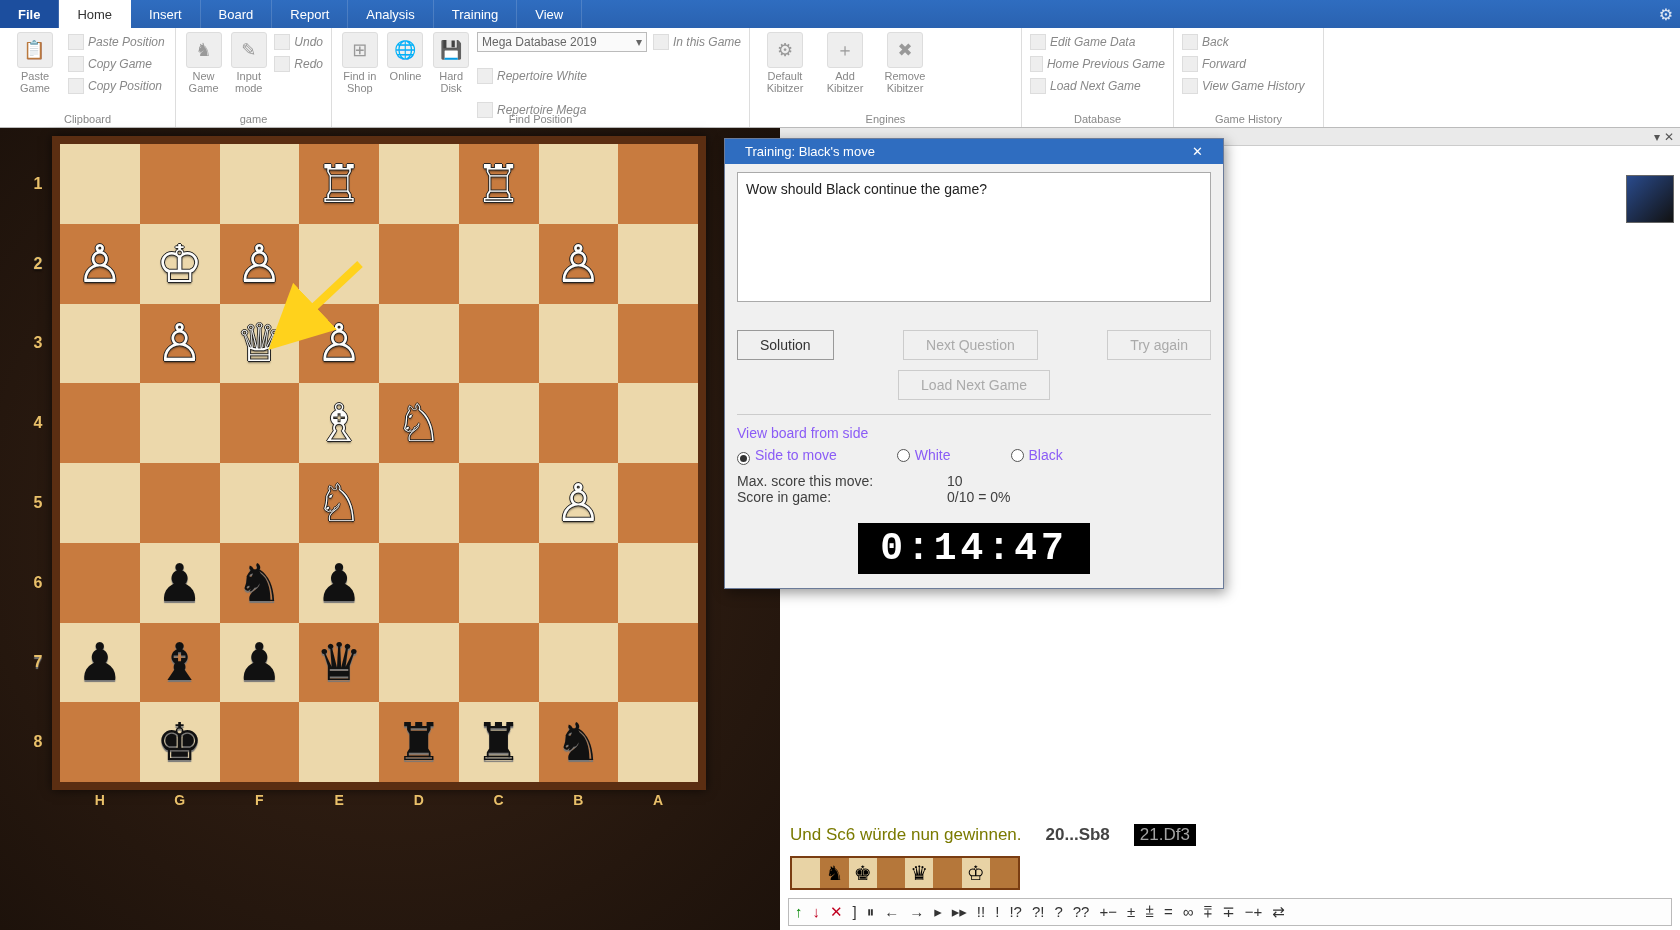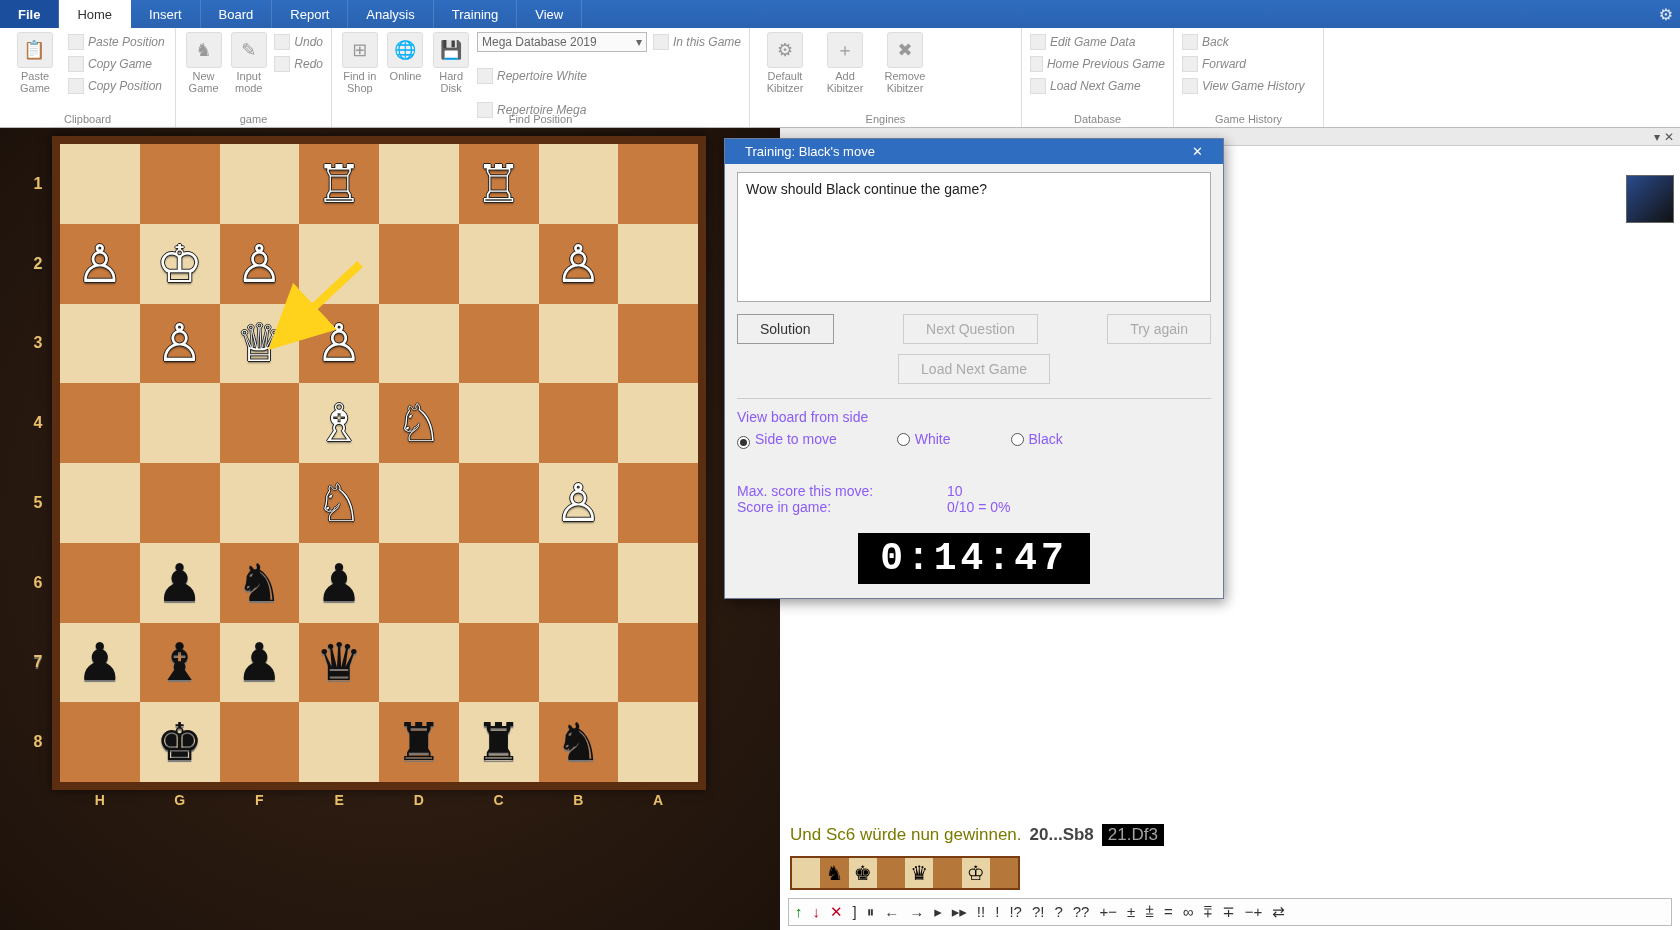--- a/index.html
+++ b/index.html
@@ -44,45 +44,45 @@
 .tabs-row .tab { border:1px solid #aaa; padding:3px 10px; background:#f4f4f4;}
 .header-bar { display:flex; align-items:center; gap:8px; padding:4px 8px; font-size:15px; position:relative;}
 .header-bar .rating {font-weight:normal;}
 .flag { width:22px;height:14px; background:linear-gradient(#000 0 33%,#d00 33% 66%,#fc0 66% 100%); border:1px solid #888; display:inline-block;}
 .avatar { width:48px;height:48px; background:linear-gradient(135deg,#2a4b8d,#111); border:1px solid #666; position:absolute; right:6px; top:2px;}
 .subheader { font-style: italic; color:#1757c7; padding:0 8px 4px 8px; font-size:14px;}
 .notation { padding:4px 10px; font-size:16px; color:#222; line-height:1.7; }
 .notation .olive { color:#7a7a00; }
 .notation .link { color:#1757c7; text-decoration:underline; }
 .notation .ref { color:#1757c7; }
-.line-below { padding:6px 10px; font-size:17px; display:flex; align-items:center; gap:8px; color:#444;text-align:center;}
+.line-below { padding:6px 10px; font-size:17px; display:flex; align-items:center; gap:24px; color:#444;text-align:center;}
 .line-below .mv { font-weight:bold; }
 .line-below .hl { background:#000; color:#a3a3a3; padding:1px 6px;}
 .mini-board { width:230px; height:34px; border:2px solid #7a3d12; margin:4px 10px; display:grid; grid-template-columns:repeat(8,1fr); }
 .mini-board div:nth-child(odd){background:#e8d3a5;} .mini-board div:nth-child(even){background:#b5773a;}
 .mini-board div{display:flex;align-items:center;justify-content:center;font-size:20px;}
 
 .symbol-toolbar { border:1px solid #bbb; margin:4px 8px; padding:4px 6px; display:flex; gap:10px; font-size:15px; font-family:monospace; color:#333; background:#fdfdfd;}
 .symbol-toolbar span.green{color:#0a8a0a;font-weight:bold;}
 .symbol-toolbar span.red{color:#c00020;}
 
 
 .training-dialog { position:absolute; left:724px; top:138px; width:500px; background:#f0f0f0; border:1px solid #6b7b99; box-shadow:2px 4px 12px rgba(0,0,0,.4); z-index:50;}
 .training-dialog .titlebar { background:#2f6dc0; color:#fff; padding:5px 20px; font-size:13px; display:flex; justify-content:space-between; align-items:center;}
 .training-dialog .body { padding:8px 12px 14px 12px; }
 .prompt-box { background:#fff; border:1px solid #aaa; height:130px; padding:8px; font-size:14px; color:#222;}
 .btn { background:#f0f0f0; border:1px solid #999; padding:6px 22px; font-size:14px; color:#333;}
 .btn.disabled{ color:#aaa; border-color:#ccc;}
-.btn-row { display:flex; justify-content:space-between; margin-top:12px;align-items:center;}
+.btn-row { display:flex; justify-content:space-between; margin-top:28px;align-items:center;}
 .btn-row2 { display:flex; justify-content:center; margin-top:10px;}
 .fieldset { border-top:1px solid #ccc; margin-top:14px; padding-top:10px; font-size:14px; color:#8b5cf6;}
 .radios { display:flex; gap:60px; margin-top:6px; font-size:14px;}
 .radio-dot { width:13px;height:13px;border:1px solid #555; border-radius:50%; display:inline-flex;align-items:center;justify-content:center; margin-right:5px; vertical-align:-2px; background:#fff;}
 .radio-dot.sel::after{content:"";width:7px;height:7px;background:#333;border-radius:50%;}
-.score-lines { margin-top:34px; font-size:14px; color:#8b5cf6; }
+.score-lines { margin-top:8px; font-size:14px; color:#404040; }
 .score-lines div{display:flex;}
 .score-lines .lab{width:210px;}
 .timer { background:#000; color:#fff; font-family:"Courier New",monospace; font-size:38px; letter-spacing:4px; font-weight:bold; padding:4px 22px; display:inline-block; margin-top:18px;}
 .timer-wrap{text-align:center;}
 
 </style>
 </head>
 <body>
 
 <div class="menu-bar">

